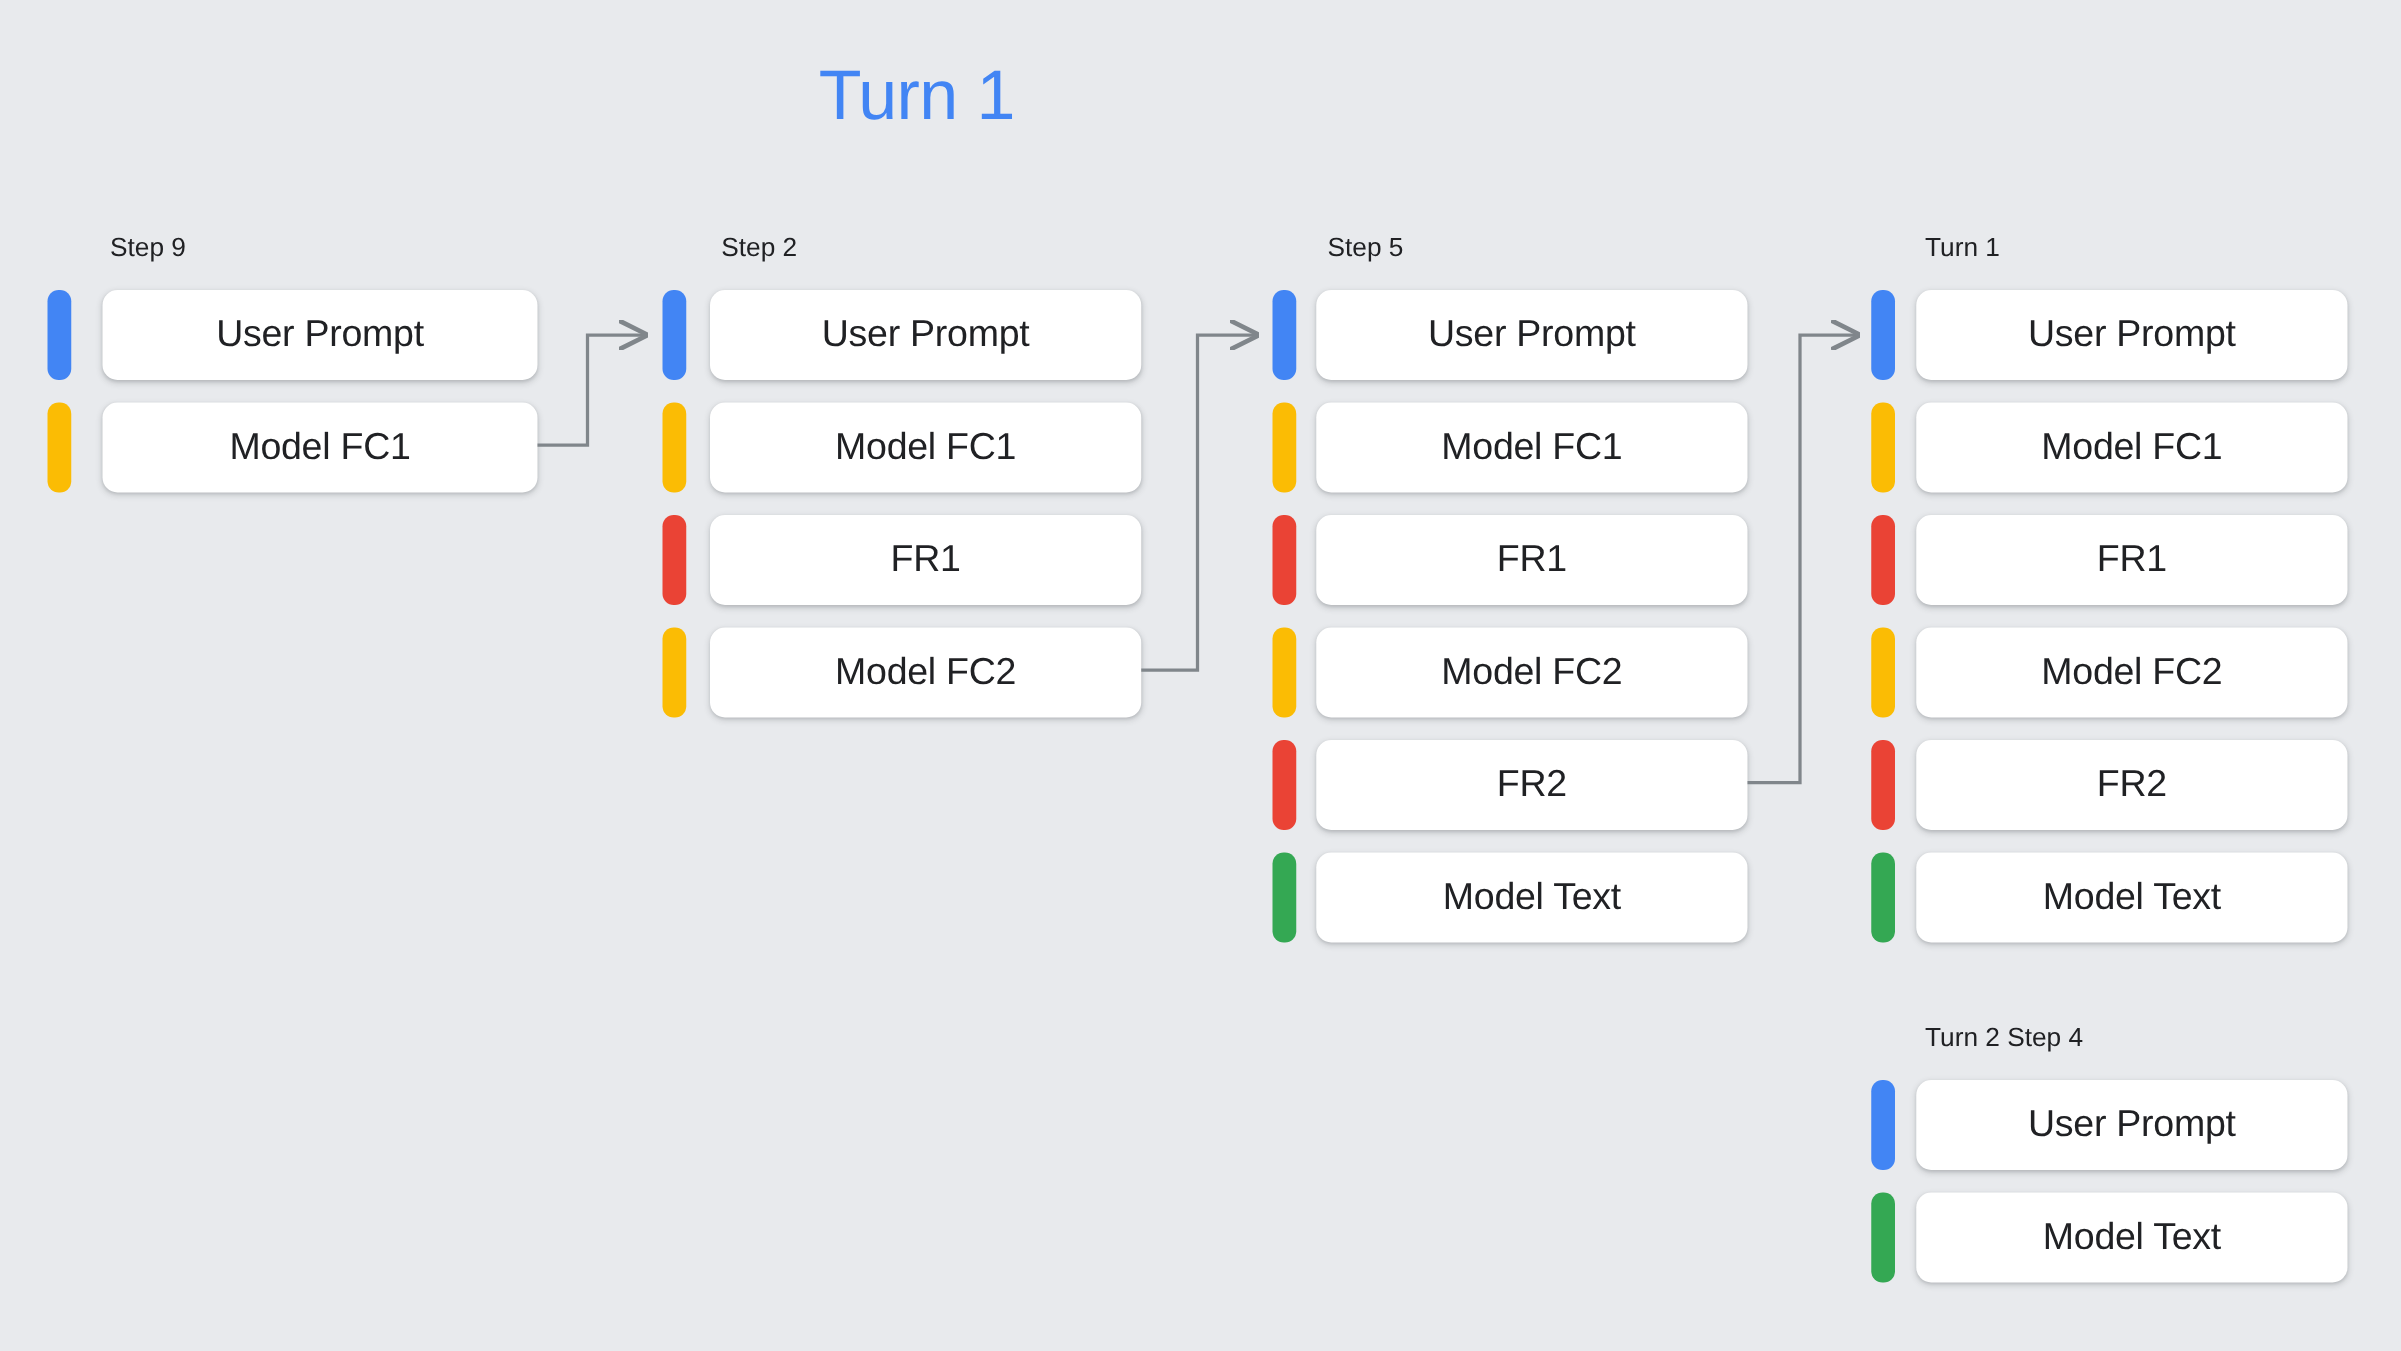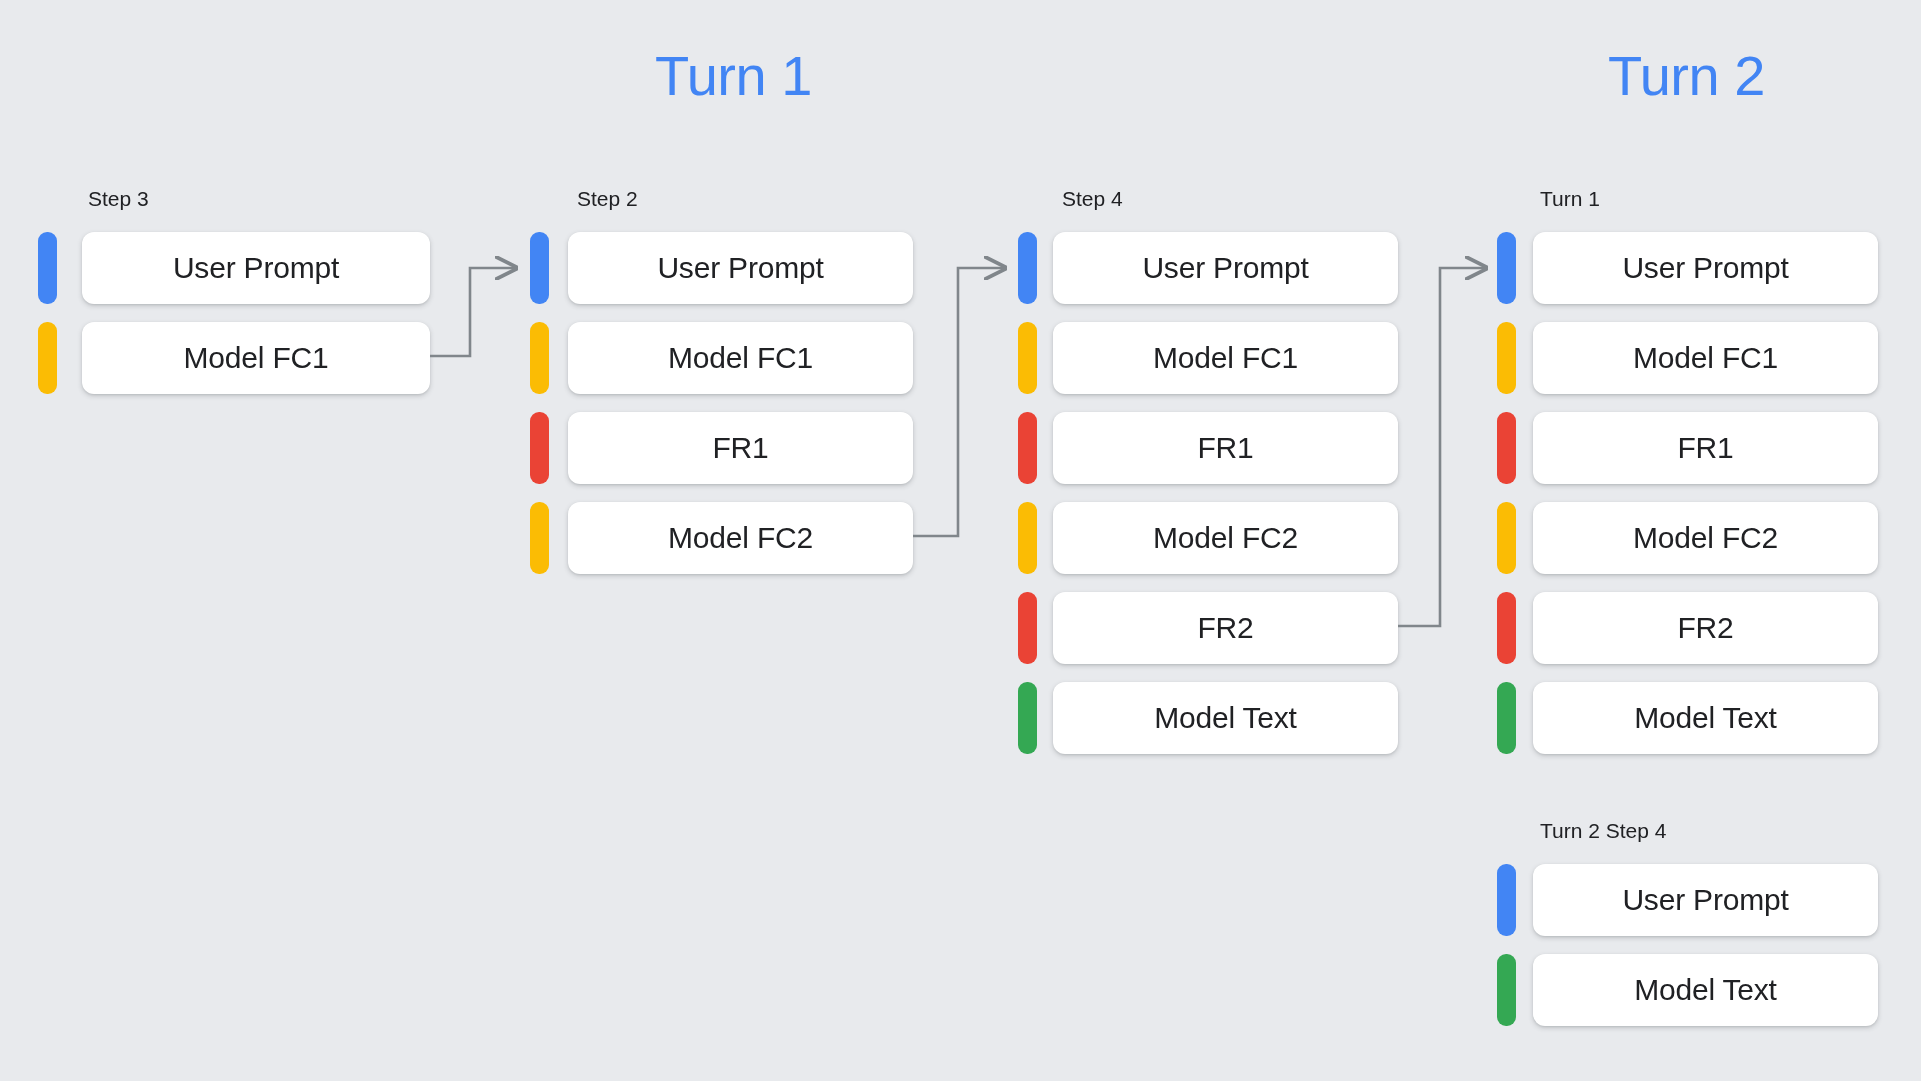--- a/index.html
+++ b/index.html
@@ -72,24 +72,23 @@
     overflow:visible;
     pointer-events:none;
   }
 </style>
 </head>
 <body>
 
 <div class="stage">
 
   <div class="turn-title" style="left:655px;top:48px;">Turn 1</div>
-  <div class="turn-title" style="left:1608px;top:48px;">Turn 2</div>
-
-  <div class="column">
-    <div class="col-label" style="left:88px;top:188px;">Step 3</div>
+
+  <div class="column">
+    <div class="col-label" style="left:88px;top:188px;">Step 9</div>
 
     <div class="row" style="left:38px;top:232px;width:392px;">
       <span class="bar" style="background:#4285F4;"></span>
       <div class="card" style="left:44px;width:348px;">
         <span class="card-label">User Prompt</span>
       </div>
     </div>
 
     <div class="row" style="left:38px;top:322px;width:392px;">
       <span class="bar" style="background:#FBBC04;"></span>
@@ -125,21 +124,21 @@
 
     <div class="row" style="left:530px;top:502px;width:383px;">
       <span class="bar" style="background:#FBBC04;"></span>
       <div class="card" style="left:38px;width:345px;">
         <span class="card-label">Model FC2</span>
       </div>
     </div>
   </div>
 
   <div class="column">
-    <div class="col-label" style="left:1062px;top:188px;">Step 4</div>
+    <div class="col-label" style="left:1062px;top:188px;">Step 5</div>
 
     <div class="row" style="left:1018px;top:232px;width:380px;">
       <span class="bar" style="background:#4285F4;"></span>
       <div class="card" style="left:35px;width:345px;">
         <span class="card-label">User Prompt</span>
       </div>
     </div>
 
     <div class="row" style="left:1018px;top:322px;width:380px;">
       <span class="bar" style="background:#FBBC04;"></span>

